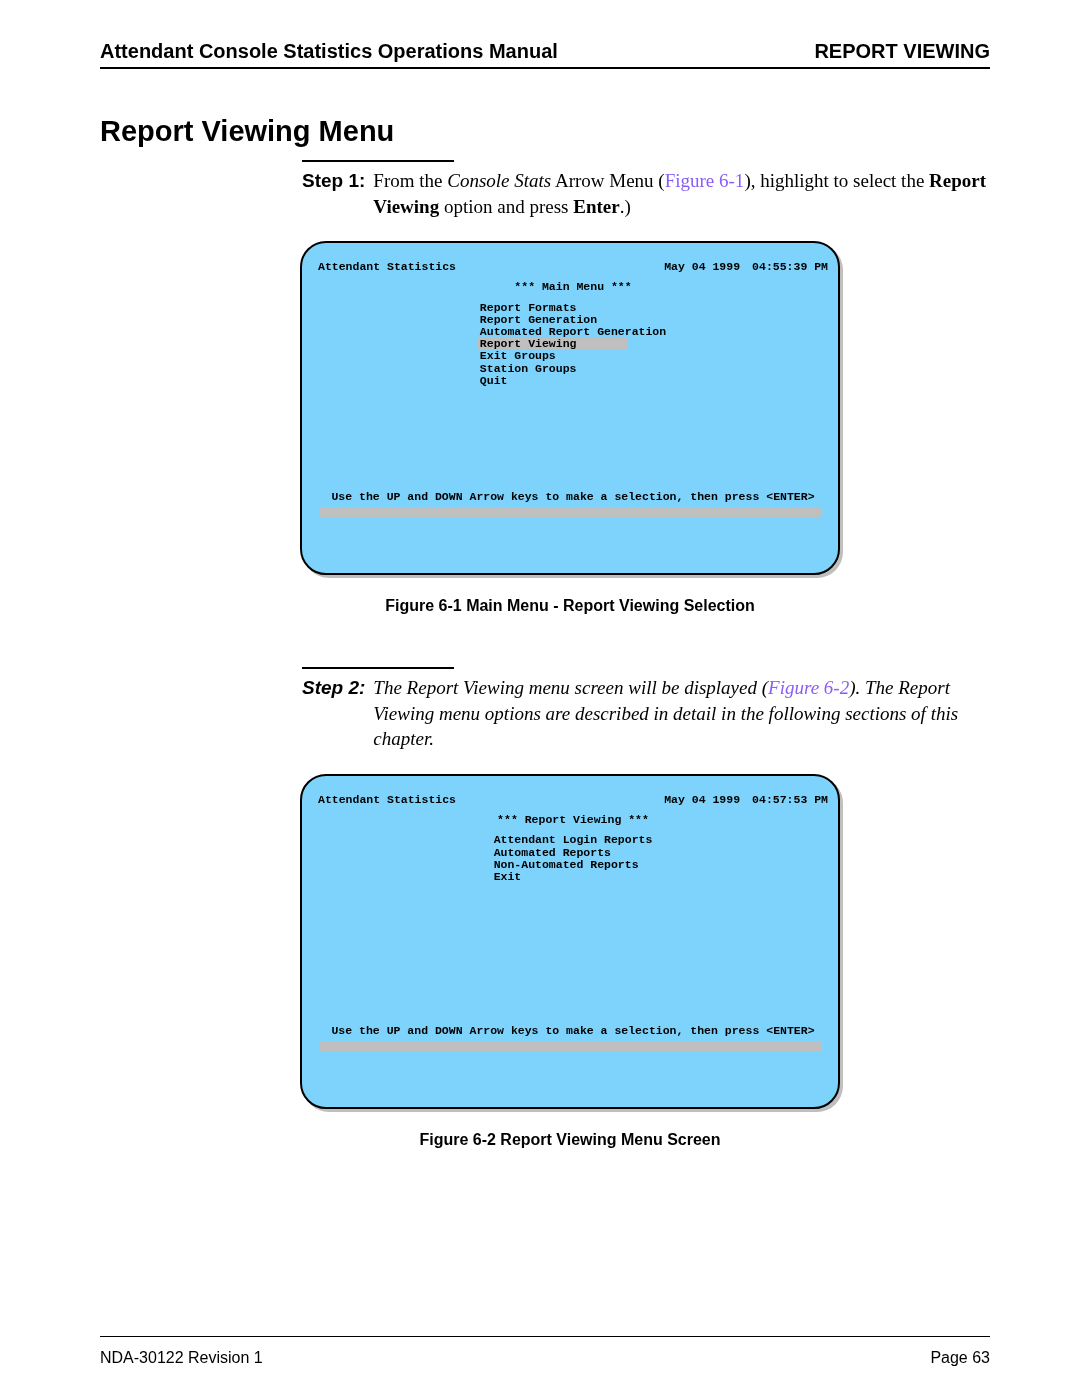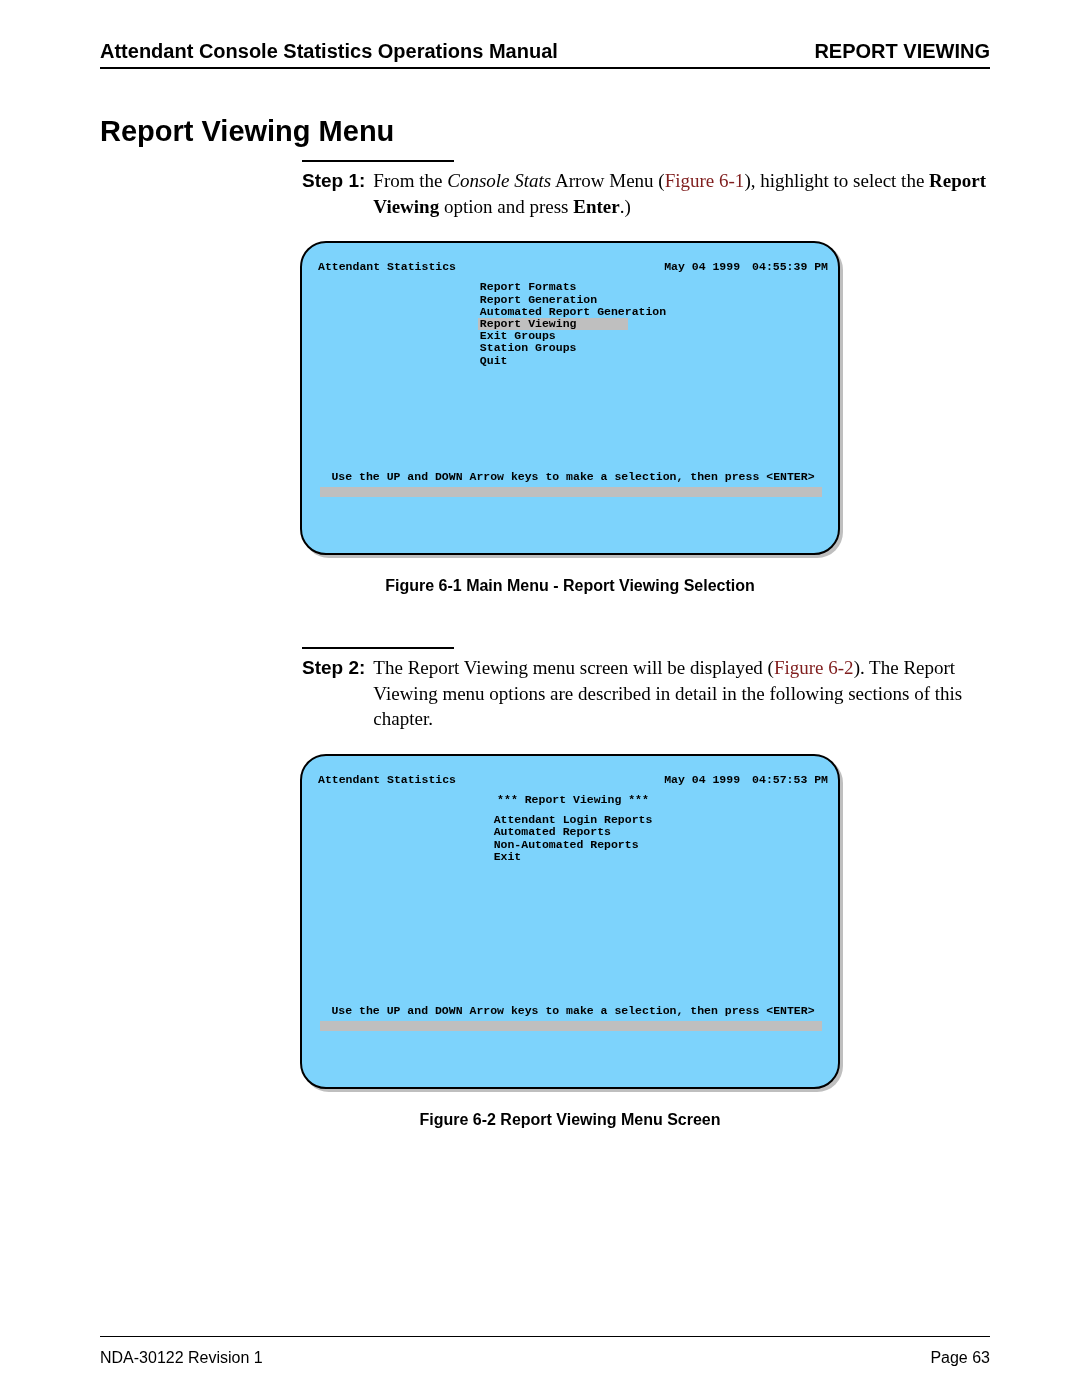--- a/index.html
+++ b/index.html
@@ -44,21 +44,21 @@
   }
   .step-label {
     font-family: Arial, Helvetica, sans-serif;
     font-weight: bold;
     white-space: nowrap;
     margin-right: 8px;
   }
   .step-body {
     font-family: "Times New Roman", Times, serif;
   }
-  .link { color: #7f1d1d; }
+  .link { color: #8b5cf6; }
   .italic { font-style: italic; }
   .bold-serif { font-weight: bold; }
 
   .figure-wrap {
     margin-left: 200px;
     margin-top: 22px;
     margin-bottom: 16px;
   }
   .terminal-frame {
     width: 540px;
@@ -132,21 +132,21 @@
     left: 100px;
     right: 90px;
     bottom: 30px;
     display: flex;
     justify-content: space-between;
     font-family: Arial, Helvetica, sans-serif;
     font-size: 16px;
     text-align: center;
   }
 
-  .gap-lg { margin-top: 52px; }
+  .gap-lg { margin-top: 52px; font-style: italic; }
 </style>
 </head>
 <body>
 
 <div class="header-row">
   <span>Attendant Console Statistics Operations Manual</span>
   <span>REPORT VIEWING</span>
 </div>
 
 <h1 class="section-title">Report Viewing Menu</h1>
@@ -164,20 +164,21 @@
 <div class="figure-wrap">
   <div class="terminal-frame">
     <div class="term-inner">
       <div class="term-top">
         <span>Attendant Statistics</span>
         <span class="datetime">
           <span>May 04 1999</span>
           <span>04:55:39 PM</span>
         </span>
       </div>
+      <div class="term-title">*** Main Menu ***</div>
       <div class="term-menu">
         <div class="row">Report Formats</div>
         <div class="row">Report Generation</div>
         <div class="row">Automated Report Generation</div>
         <div><span class="row hl">Report Viewing</span></div>
         <div class="row">Exit Groups</div>
         <div class="row">Station Groups</div>
         <div class="row">Quit</div>
       </div>
       <div class="term-help">Use the UP and DOWN Arrow keys to make a selection, then press &lt;ENTER&gt;</div>

